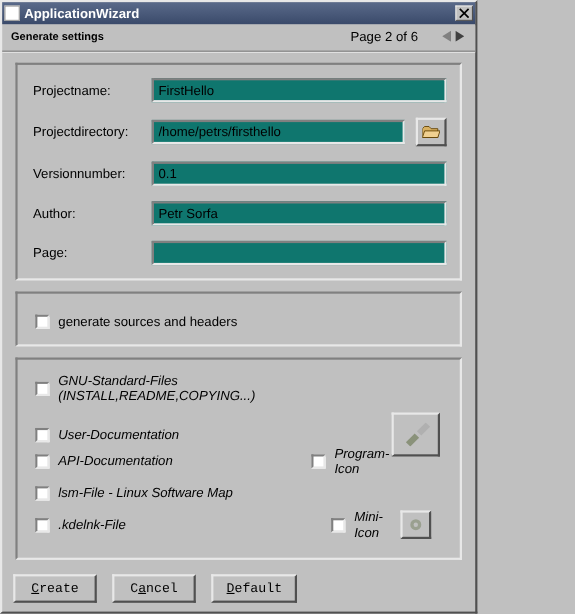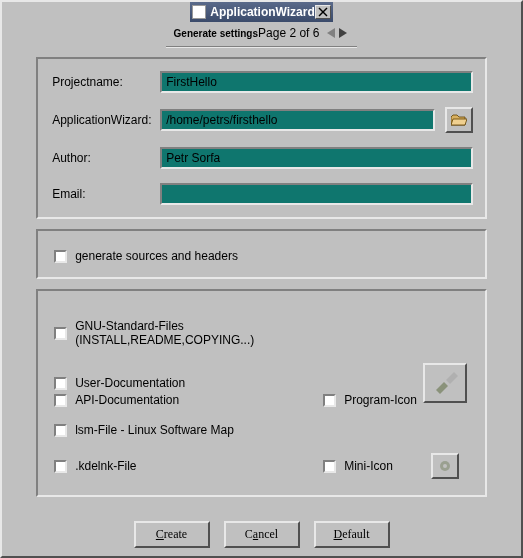--- a/index.html
+++ b/index.html
@@ -6,28 +6,27 @@
   body {
     margin: 0;
     font-family: Helvetica, Arial, sans-serif;
     font-size: 12px;
     background: #c0c0c0;
     width: 523px;
     height: 558px;
     overflow: hidden;
   }
   .window {
-    width: 523px;
+    width: 434px;
     height: 558px;
     background: #c0c0c0;
     border: 2px solid;
     border-color: #e8e8e8 #505050 #505050 #e8e8e8;
     display: flex;
     flex-direction: column;
-    align-items: center;
   }
   .titlebar {
     background: linear-gradient(#5a6a8a, #3a4a6a);
     color: #fff;
     display: flex;
     align-items: center;
     height: 20px;
     padding: 0 2px;
     font-weight: bold;
   }
@@ -47,21 +46,21 @@
     color: #000; font-size: 10px; font-weight: bold;
   }
   .header {
     display: flex;
     align-items: center;
     padding: 4px 8px 6px 8px;
     border-bottom: 1px solid #808080;
     box-shadow: 0 1px 0 #e8e8e8;
   }
   .header .htitle { font-weight: bold; font-size: 10px; flex: 1; }
-  .header .page { font-size: 12px; margin-right: 6px; }
+  .header .page { font-size: 12px; margin-right: 20px; }
   .arrow-btn {
     width: 12px; height: 12px;
     display: inline-flex; align-items: center; justify-content: center;
     color: #808080;
     font-size: 10px;
   }
   .arrow-btn.active { color: #000; }
   .content {
     flex: 1;
     padding: 10px 12px 4px 12px;
@@ -112,21 +111,22 @@
     width: 13px; height: 13px;
     border: 2px solid;
     border-color: #808080 #e8e8e8 #e8e8e8 #808080;
     background: #fff;
     margin-right: 8px;
     flex-shrink: 0;
   }
   .gridrow {
     display: flex;
     align-items: center;
-    margin: 16px 0 8px 4px;
+    margin: 0 0 8px 4px;
+    font-style: italic;
   }
   .gridrow .left {
     display: flex; align-items: center;
     width: 250px;
   }
   .gridrow .right {
     display: flex; align-items: center;
     flex: 1;
     padding-left: 19px;
   }
@@ -134,21 +134,21 @@
     width: 56px;
     display: flex; justify-content: center;
   }
   .btn {
     border: 2px solid;
     border-color: #e8e8e8 #505050 #505050 #e8e8e8;
     background: #c0c0c0;
     padding: 4px 12px;
     min-width: 76px;
     text-align: center;
-    font-family: Liberation Serif, serif;
+    font-family: Liberation Mono, monospace;
     font-size: 12px;
     cursor: default;
   }
   .nav {
     display: flex;
     justify-content: flex-end;
     gap: 10px;
     padding: 6px 4px 0 4px;
   }
   .bottombar {
@@ -193,38 +193,42 @@
   <div class="content">
 
     <div class="panel">
 
       <div class="row">
         <div class="lbl">Projectname:</div>
         <input class="textin" value="FirstHello" style="">
       </div>
 
       <div class="row">
-        <div class="lbl">ApplicationWizard:</div>
+        <div class="lbl">Projectdirectory:</div>
         <input class="textin" value="/home/petrs/firsthello" style="">
         <div class="iconbtn">
           <svg width="16" height="14" viewBox="0 0 16 14">
             <polygon points="0,4 2,2 6,2 8,4 14,4 14,12 0,12" fill="#d8b060" stroke="#604000" stroke-width="0.8"></polygon>
             <polygon points="2,6 16,6 14,12 0,12" fill="#f0d090" stroke="#604000" stroke-width="0.8"></polygon>
           </svg>
         </div>
       </div>
 
+      <div class="row">
+        <div class="lbl">Versionnumber:</div>
+        <input class="textin" value="0.1" style="">
+      </div>
 
       <div class="row">
         <div class="lbl">Author:</div>
         <input class="textin" value="Petr Sorfa" style="">
       </div>
 
       <div class="row" style="margin-bottom:4px">
-        <div class="lbl">Email:</div>
+        <div class="lbl">Page:</div>
         <input class="textin" value="" style="">
       </div>
 
     </div>
 
     <div class="panel">
       <div class="checkrow">
         <div class="chk"></div>
         <span>generate sources and headers</span>
       </div>

